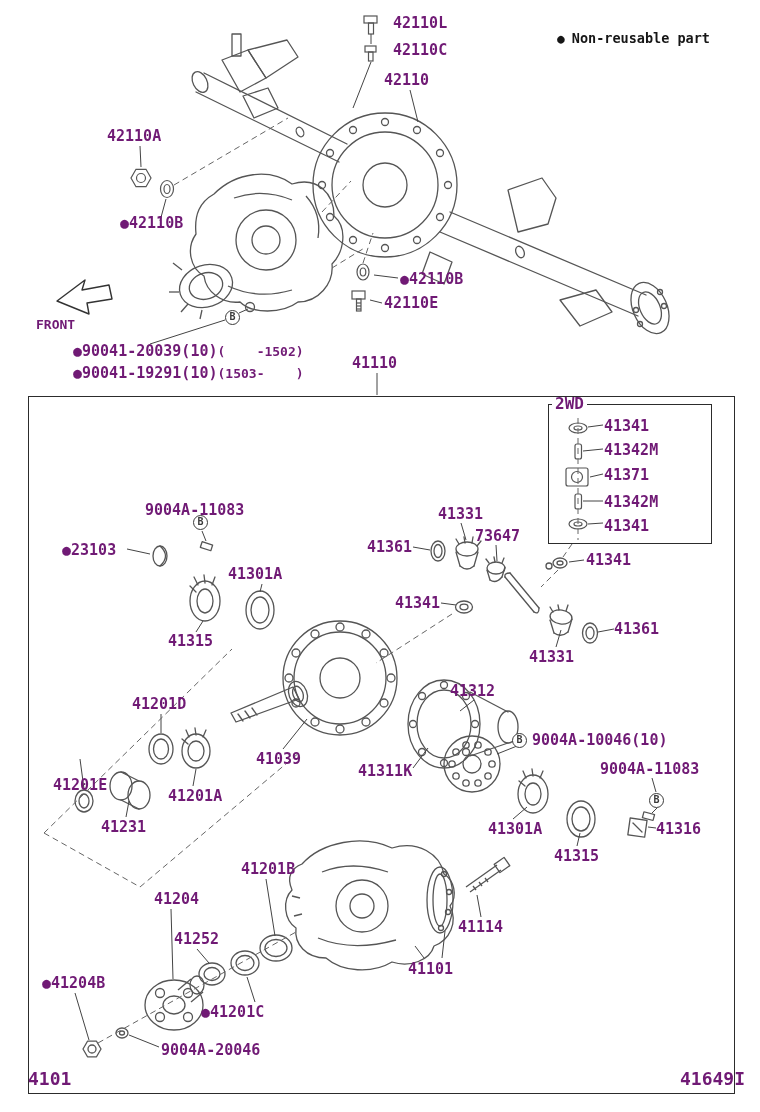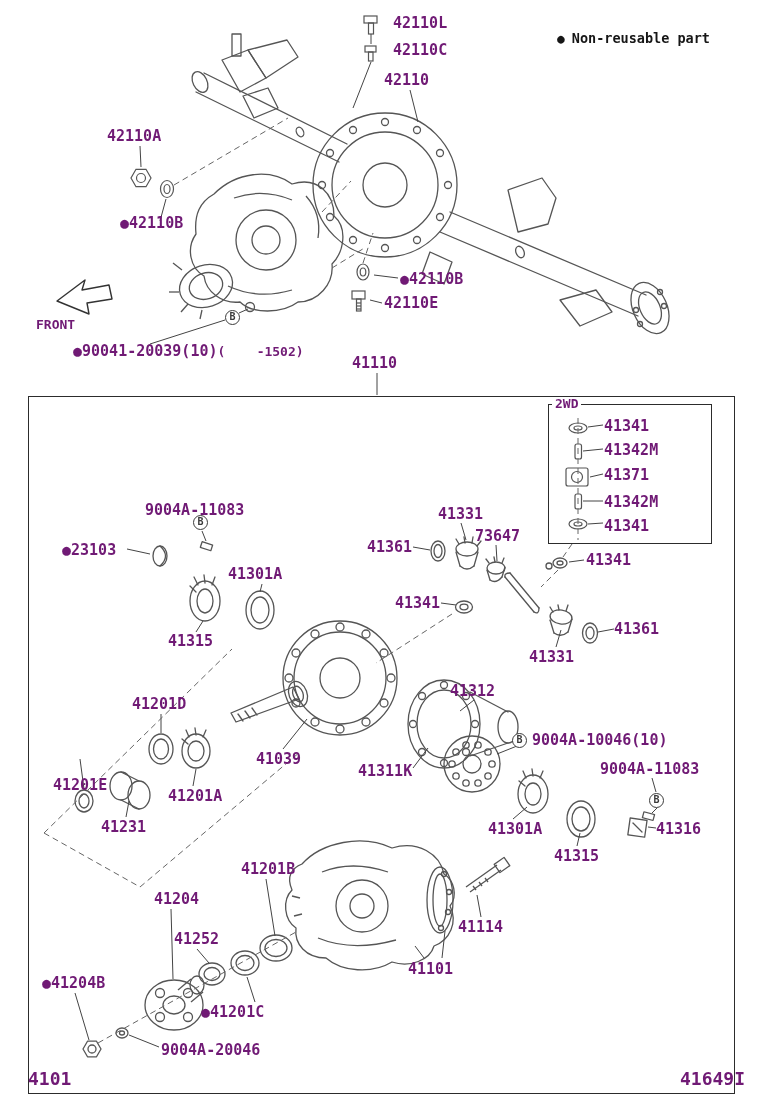--- a/index.html
+++ b/index.html
@@ -12,21 +12,21 @@
   .range{font-size:13px;}
   .sm{font-size:18px;}
   .frame{position:absolute;border:1.6px solid #2c2c2c;box-sizing:border-box;background:transparent;}
   .frame.thin{border-width:1.3px;}
   .bmark{position:absolute;width:15px;height:15px;border:1.4px solid #3c3c3c;border-radius:50%;
          box-sizing:border-box;text-align:center;font-size:10px;line-height:12px;font-weight:bold;
          color:#3c3c3c;background:#fff;}
   .legend{position:absolute;display:flex;align-items:center;gap:7px;font-weight:bold;
           font-size:13.5px;color:#161616;}
   .legend .dot{font-size:13px;}
-  .tag{background:#fff;padding:0 3px;line-height:14px;font-size:13px;}
+  .tag{background:#fff;padding:0 3px;line-height:14px;font-size:16px;}
 </style>
 </head>
 <body>
 
 <div class="page">
 
 <svg width="760" height="1112" viewBox="0 0 760 1112">
 
   <g fill="none" stroke="#333" stroke-width="1.4" stroke-linejoin="round">
     <path d="M57,301 L85,280 L82,290 L109,285 L112,299 L87,303 L89,314 Z"></path>
@@ -441,20 +441,23 @@
 <div class="lbl" style="left:384px;top:71px">42110</div>
 <div class="lbl" style="left:107px;top:127px">42110A</div>
 <div class="lbl" style="left:120px;top:214px">●42110B</div>
 <div class="lbl" style="left:400px;top:270px">●42110B</div>
 <div class="lbl" style="left:384px;top:294px">42110E</div>
 <div class="lbl sm" style="left:36px;top:316px;font-size:13px">FRONT</div>
 
 <div class="lbl" style="left:73px;top:342px">
   <span class="pre">●90041-20039(10)</span><span class="range pre">(    -1502)</span>
 </div>
+<div class="lbl" style="left:73px;top:364px">
+  <span class="pre">●90041-19291(10)</span><span class="range pre">(1503-    )</span>
+</div>
 <div class="lbl" style="left:352px;top:354px">41110</div>
 
 <div class="lbl tag" style="left:552px;top:397px">2WD</div>
 <div class="lbl" style="left:604px;top:417px">41341</div>
 <div class="lbl" style="left:604px;top:441px">41342M</div>
 <div class="lbl" style="left:604px;top:466px">41371</div>
 <div class="lbl" style="left:604px;top:493px">41342M</div>
 <div class="lbl" style="left:604px;top:517px">41341</div>
 
 <div class="lbl" style="left:145px;top:501px">9004A-11083</div>

